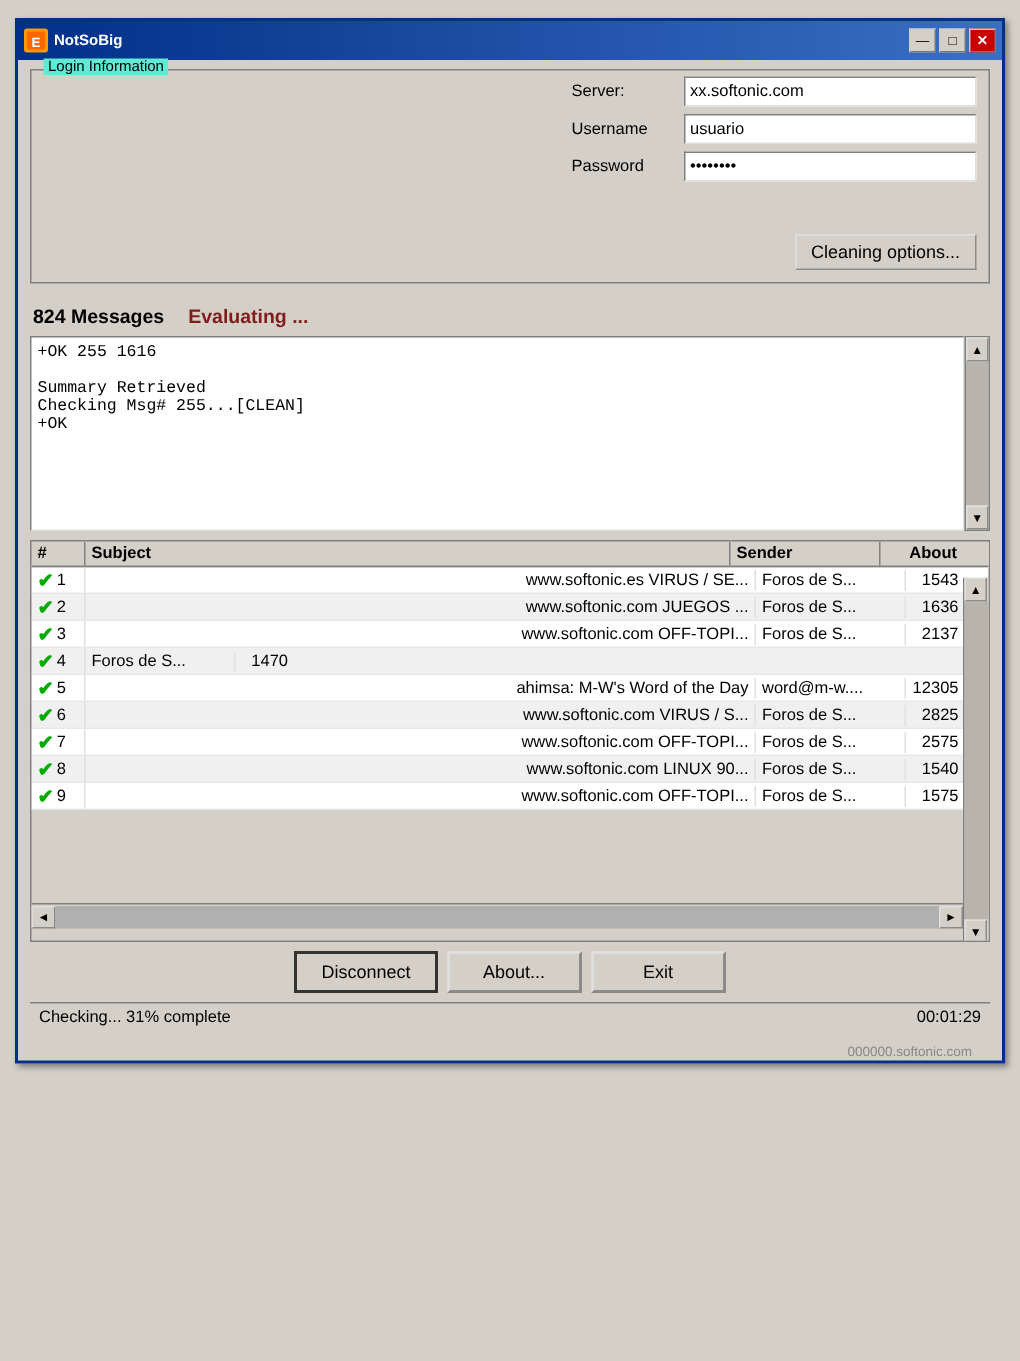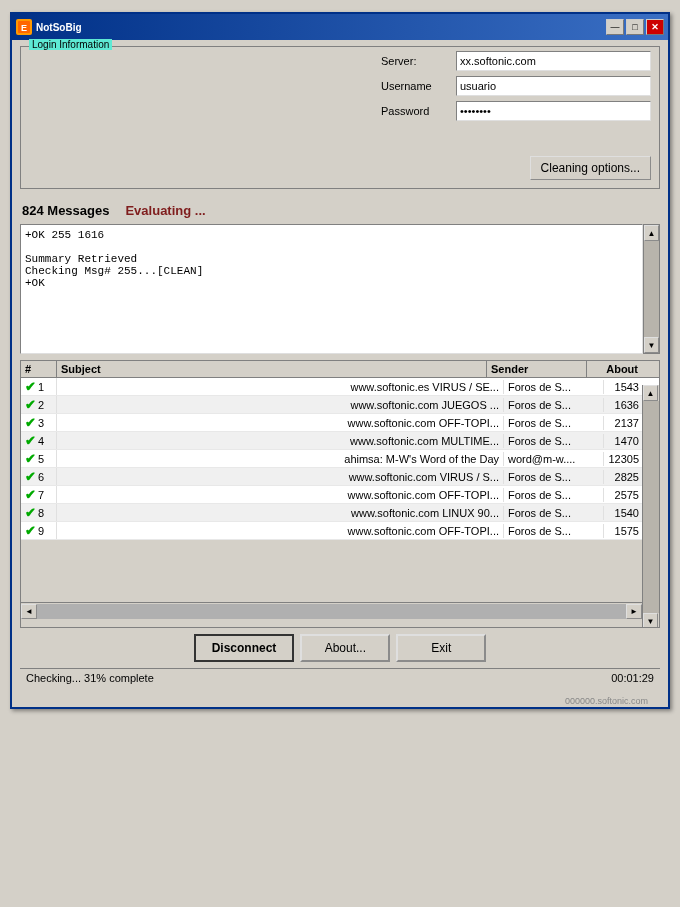--- a/index.html
+++ b/index.html
@@ -242,21 +242,21 @@
     .btn {
       height: 28px;
       padding: 2px 16px;
       background: #d4d0c8;
       border: 2px outset #dfdfdf;
       font-size: 12px;
       font-family: inherit;
       cursor: pointer;
       min-width: 90px;
     }
-    .btn-disconnect { border: 2px solid #333; font-weight: bold; }
+    .btn-disconnect { border: 2px solid #333; font-weight: normal; }
     .btn-disabled { color: #808080; cursor: default; }
 
     
     .status-bar {
       display: flex;
       align-items: center;
       justify-content: space-between;
       border-top: 1px solid #808080;
       padding: 3px 6px;
       font-size: 11px;
@@ -374,21 +374,20 @@
       </div>
       <div class="cell-subject">www.softonic.com OFF-TOPI...</div>
       <div class="cell-sender">Foros de S...</div>
       <div class="cell-bytes" style="padding-right:20px;">2137</div>
     </div>
           <div class="list-row" style="background: rgb(240, 240, 240);">
       <div class="cell-hash">
         <span class="checkmark">✔</span>
         <span>4</span>
       </div>
-      <div class="cell-subject">www.softonic.com MULTIME...</div>
       <div class="cell-sender">Foros de S...</div>
       <div class="cell-bytes" style="padding-right:20px;">1470</div>
     </div>
           <div class="list-row" style="background: white;">
       <div class="cell-hash">
         <span class="checkmark">✔</span>
         <span>5</span>
       </div>
       <div class="cell-subject">ahimsa: M-W's Word of the Day</div>
       <div class="cell-sender">word@m-w....</div>

